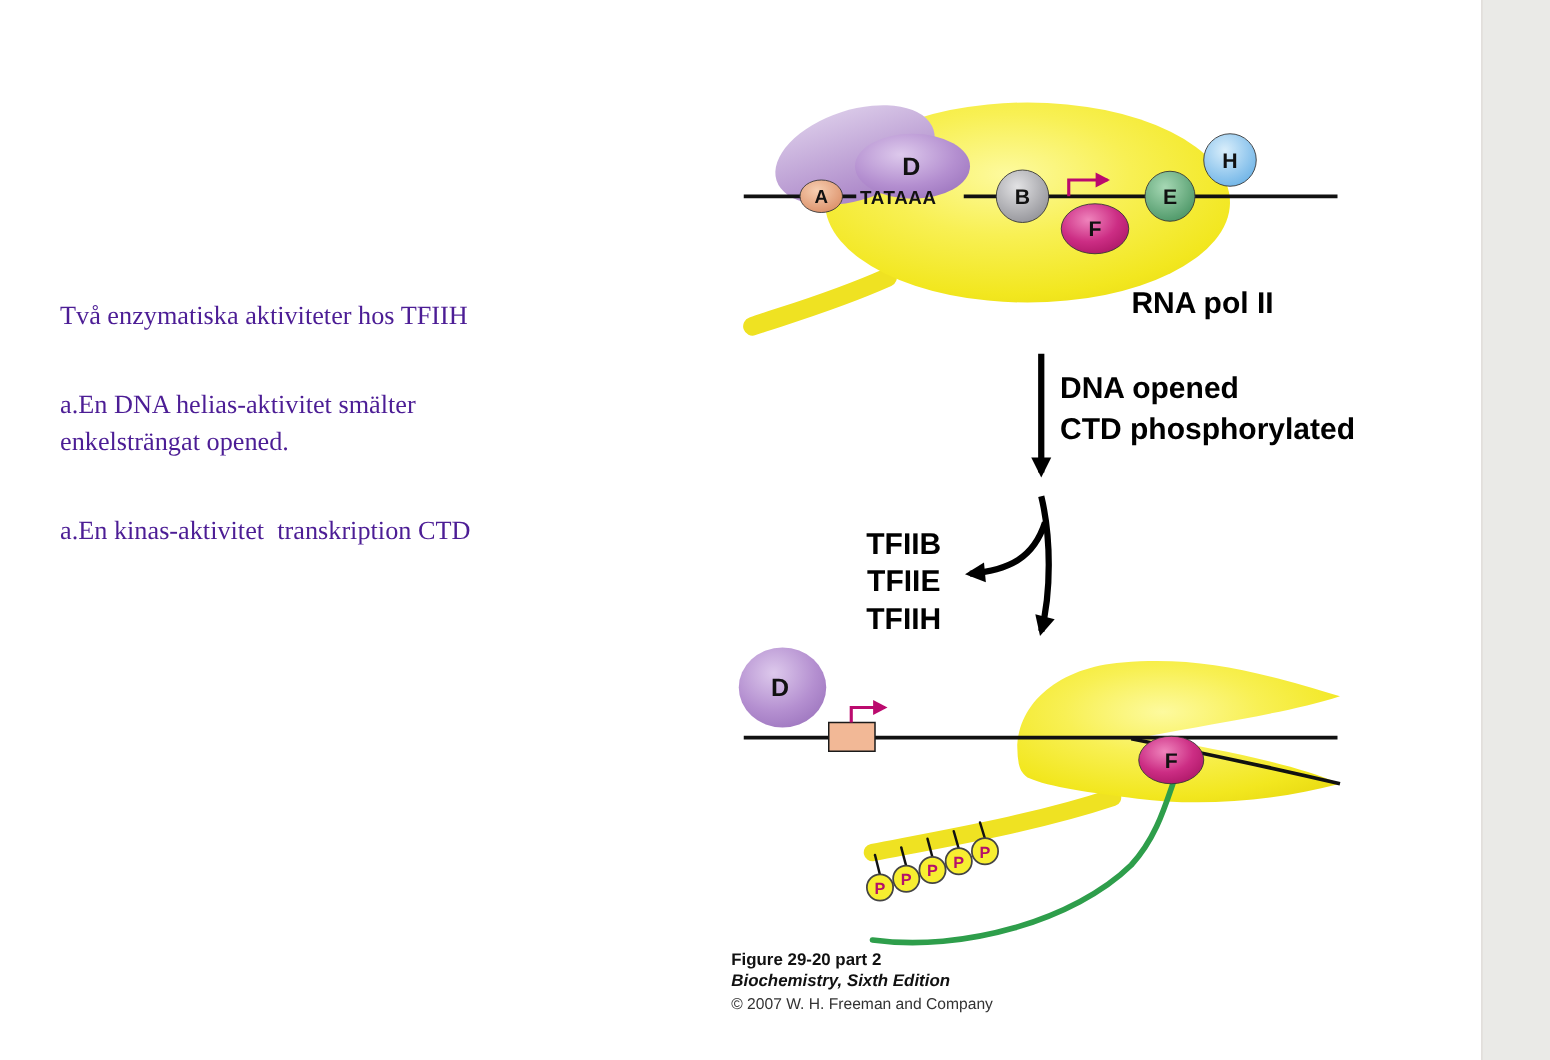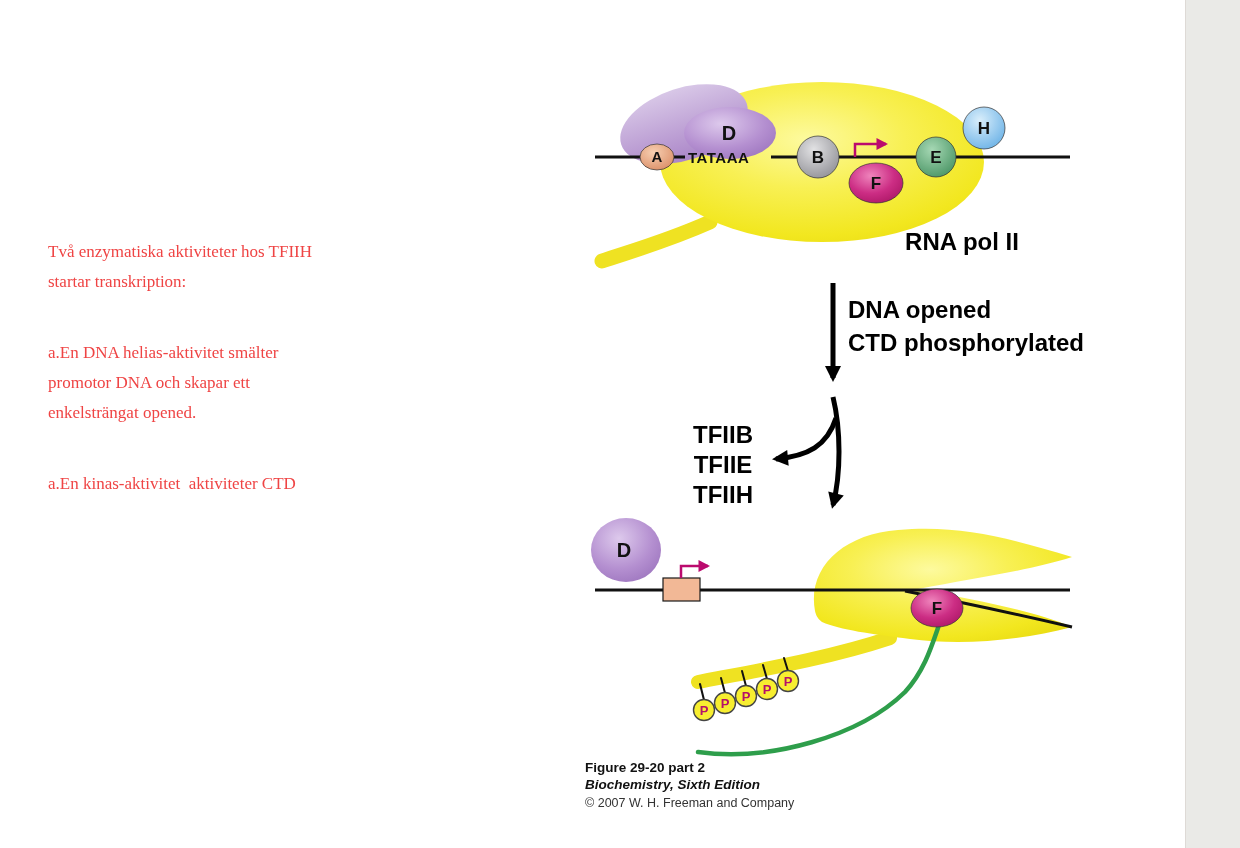--- a/index.html
+++ b/index.html
@@ -2,21 +2,21 @@
 <html><head>
 <meta charset="utf-8">
 <style>
   html,body{margin:0;padding:0;background:#ffffff;}
   #page{position:relative;width:1240px;height:848px;background:#ffffff;overflow:hidden;
         font-family:"Liberation Sans",sans-serif;}
   #right-strip{position:absolute;top:0;right:0;width:54px;height:848px;background:#eaeae7;
         border-left:1px solid #dedad6;}
   
   .lecture-text{position:absolute;left:48px;top:237px;width:470px;
-        font-family:"Liberation Serif",serif;font-size:17px;line-height:30px;color:#ef4444;}
+        font-family:"Liberation Serif",serif;font-size:21px;line-height:30px;color:#4c1d95;}
   .text-block{margin:0 0 41px 0;}
   .text-line{white-space:pre;}
   
   #figure-svg{position:absolute;left:560px;top:60px;}
   .factor-label{font-family:"Liberation Sans",sans-serif;font-weight:bold;fill:#111;}
   .big-label{font-family:"Liberation Sans",sans-serif;font-weight:bold;font-size:24px;fill:#000;}
   .tata{font-family:"Liberation Sans",sans-serif;font-weight:bold;font-size:15px;fill:#111;letter-spacing:.5px;}
   .p-label{font-family:"Liberation Sans",sans-serif;font-weight:bold;font-size:13px;fill:#b5106a;}
   .cap1{font-family:"Liberation Sans",sans-serif;font-weight:bold;font-size:13.5px;fill:#111;}
   .cap2{font-family:"Liberation Sans",sans-serif;font-weight:bold;font-style:italic;font-size:13.5px;fill:#111;}
@@ -25,29 +25,27 @@
 </head>
 <body>
 
 <div id="page">
 
   <div id="right-strip"></div>
 
   <div class="lecture-text">
     <div class="text-block">
       <div class="text-line">Två enzymatiska aktiviteter hos TFIIH</div>
-      <div class="text-line">startar transkription:</div>
     </div>
     <div class="text-block">
       <div class="text-line">a.En DNA helias-aktivitet smälter</div>
-      <div class="text-line">promotor DNA och skapar ett</div>
       <div class="text-line">enkelsträngat opened.</div>
     </div>
     <div class="text-block">
-      <div class="text-line">a.En kinas-aktivitet  aktiviteter CTD</div>
+      <div class="text-line">a.En kinas-aktivitet  transkription CTD</div>
     </div>
   </div>
 
   <svg id="figure-svg" width="560" height="760" viewBox="0 0 560 760">
     <defs>
       <radialGradient id="gradYellow" cx="45%" cy="36%" r="80%">
         <stop offset="0%" stop-color="#fdfa9e"></stop>
         <stop offset="38%" stop-color="#f8f054"></stop>
         <stop offset="75%" stop-color="#f2e71f"></stop>
         <stop offset="100%" stop-color="#e6d70e"></stop>

